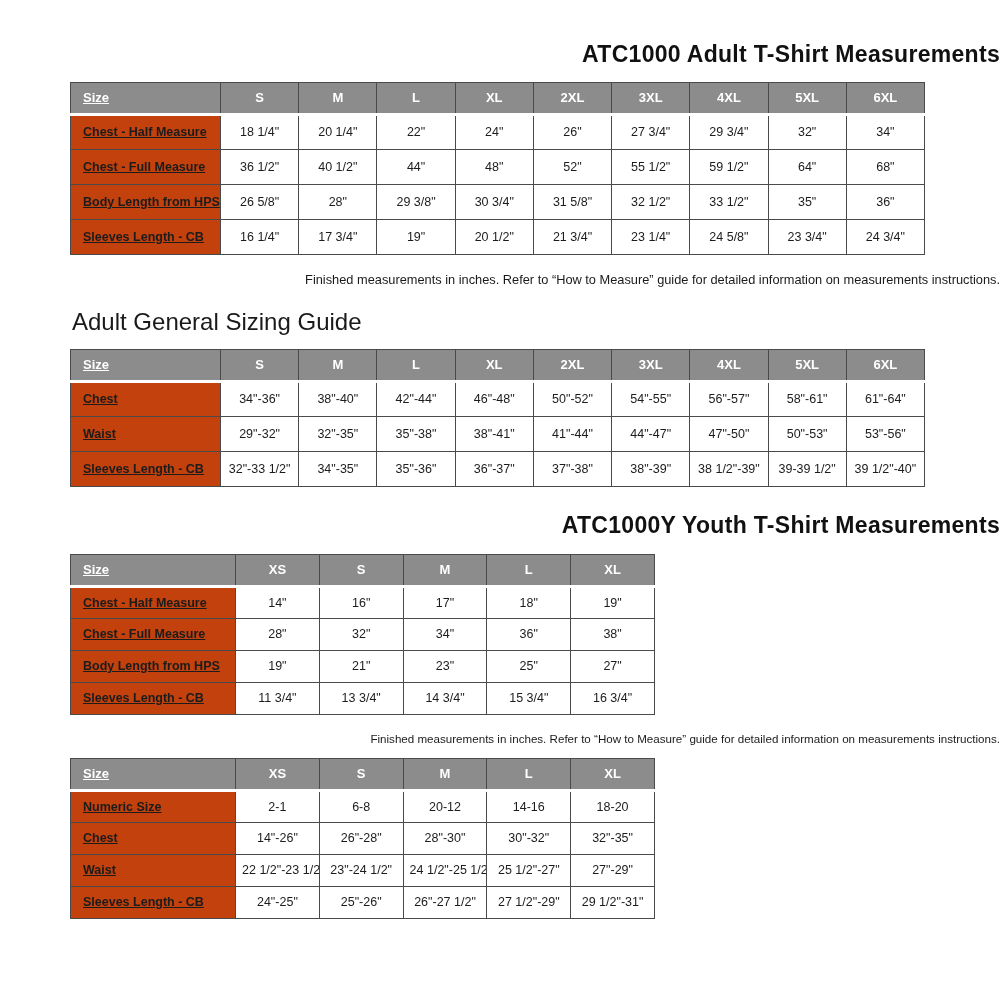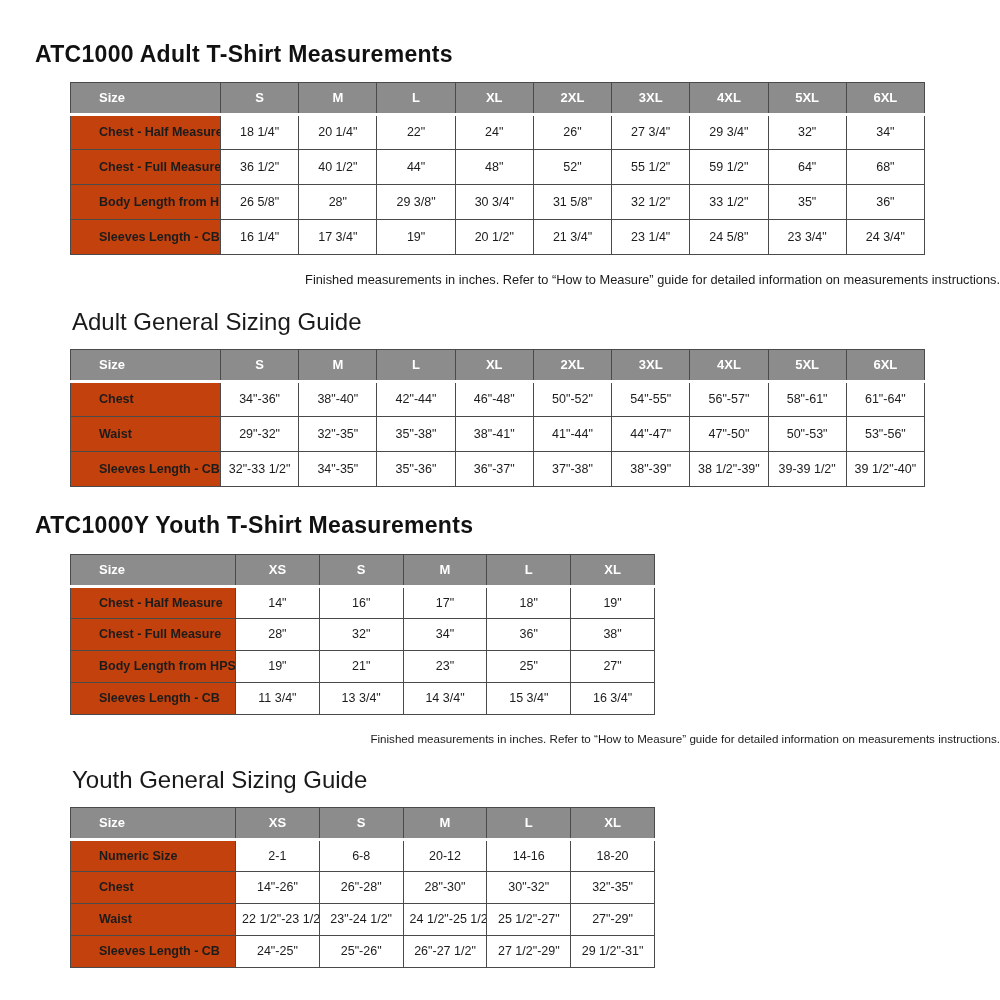--- a/index.html
+++ b/index.html
@@ -23,20 +23,21 @@
     overflow: hidden;
   }
   h1.main-title {
     margin: 0 0 0 35px;
     padding-top: 42px;
     font-size: 23px;
     line-height: 1.12;
     font-weight: bold;
     letter-spacing: 0.3px;
     color: #111;
+    text-align: right;
   }
   h2.sub-title {
     margin: 21px 0 0 72px;
     font-size: 24px;
     font-weight: normal;
     color: #1a1a1a;
   }
   p.note {
     margin: 17px 0 0 71px;
     color: #1a1a1a;
@@ -62,21 +63,22 @@
   table.grid thead th {
     background: var(--header-bg);
     color: var(--header-text);
     font-weight: bold;
     font-size: 13px;
     border-bottom: 3px solid var(--page-bg);
   }
   table.grid thead th:first-child,
   table.grid tbody th {
     text-align: left;
-    padding-left: 28px;
+    padding-left: 12px;
+    text-decoration: underline;
   }
   table.grid tbody th { font-weight: bold; background: #c2410c; margin-top: 16px; }
   table.grid tbody td { background: #fff; }
 
   table.adult-size { width: 855px; margin-top: 14px; }
   table.adult-size col.label-col { width: 150px; }
   table.adult-size thead th { height: 32px; }
   table.adult-size tbody th, table.adult-size tbody td { height: 35px; }
 
   table.youth-size { width: 585px; margin-top: 15px; }
@@ -299,21 +301,20 @@
             <td>13 3/4"</td>
             <td>14 3/4"</td>
             <td>15 3/4"</td>
             <td>16 3/4"</td>
           </tr>
         </tbody>
       </table>
 
     <p class="note youth-note">Finished measurements in inches. Refer to “How to Measure” guide for detailed information on measurements instructions.</p>
 
-    <h2 class="sub-title">Youth General Sizing Guide</h2>
 
     <table class="grid youth-size sizing-tbl">
         <colgroup>
           <col class="label-col">
           <col>
           <col>
           <col>
           <col>
           <col>
         </colgroup>

